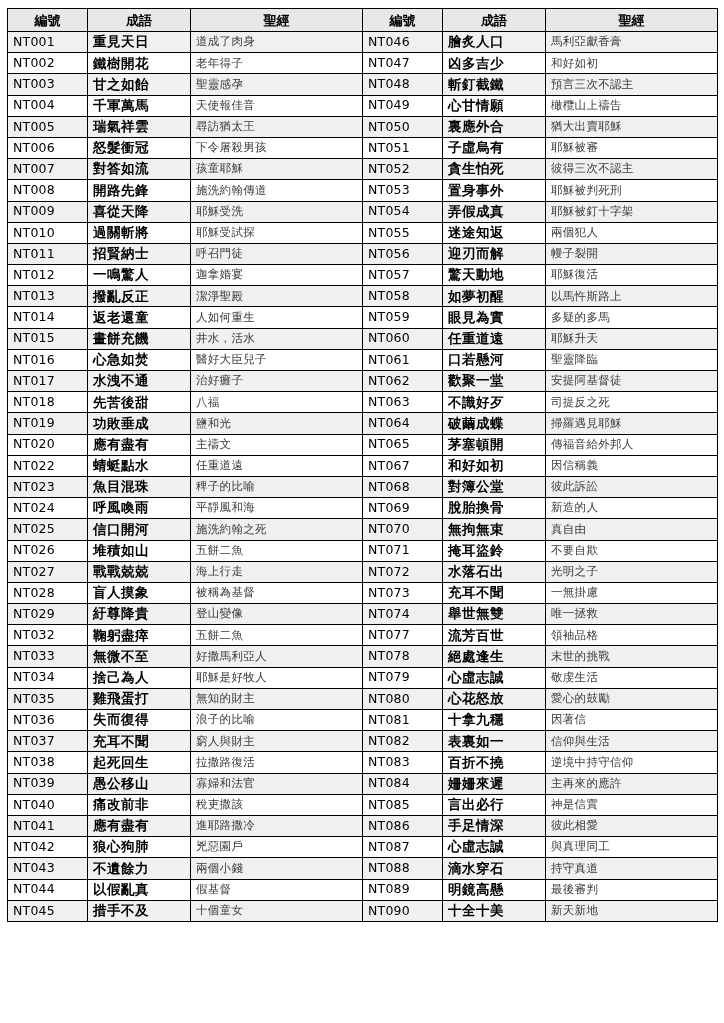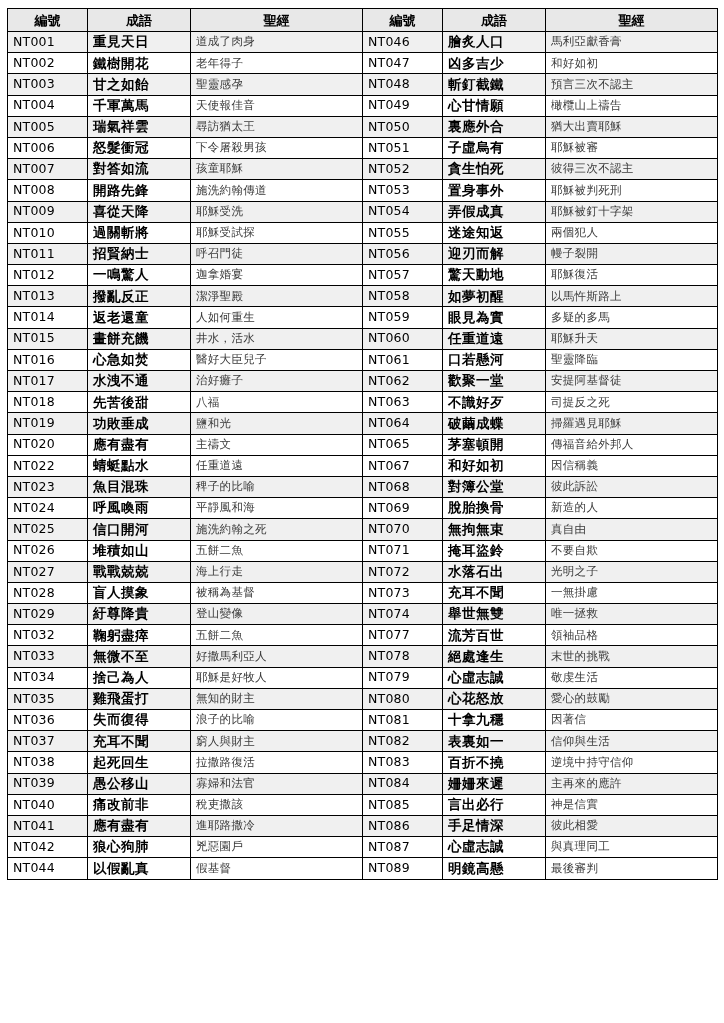--- a/index.html
+++ b/index.html
@@ -400,23 +400,39 @@
           <td class="cell-bible">彼此相愛</td>
         </tr>
         <tr class="plain">
           <td class="cell-id">NT042</td>
           <td class="cell-idiom">狼心狗肺</td>
           <td class="cell-bible">兇惡園戶</td>
           <td class="cell-id">NT087</td>
           <td class="cell-idiom">心虛志誠</td>
           <td class="cell-bible">與真理同工</td>
         </tr>
+        <tr class="shaded">
+          <td class="cell-id">NT043</td>
+          <td class="cell-idiom">不遺餘力</td>
+          <td class="cell-bible">兩個小錢</td>
+          <td class="cell-id">NT088</td>
+          <td class="cell-idiom">滴水穿石</td>
+          <td class="cell-bible">持守真道</td>
+        </tr>
         <tr class="plain">
           <td class="cell-id">NT044</td>
           <td class="cell-idiom">以假亂真</td>
           <td class="cell-bible">假基督</td>
           <td class="cell-id">NT089</td>
           <td class="cell-idiom">明鏡高懸</td>
           <td class="cell-bible">最後審判</td>
         </tr>
+        <tr class="shaded">
+          <td class="cell-id">NT045</td>
+          <td class="cell-idiom">措手不及</td>
+          <td class="cell-bible">十個童女</td>
+          <td class="cell-id">NT090</td>
+          <td class="cell-idiom">十全十美</td>
+          <td class="cell-bible">新天新地</td>
+        </tr>
       </tbody>
   </table>
 </div>
 
 </body></html>

